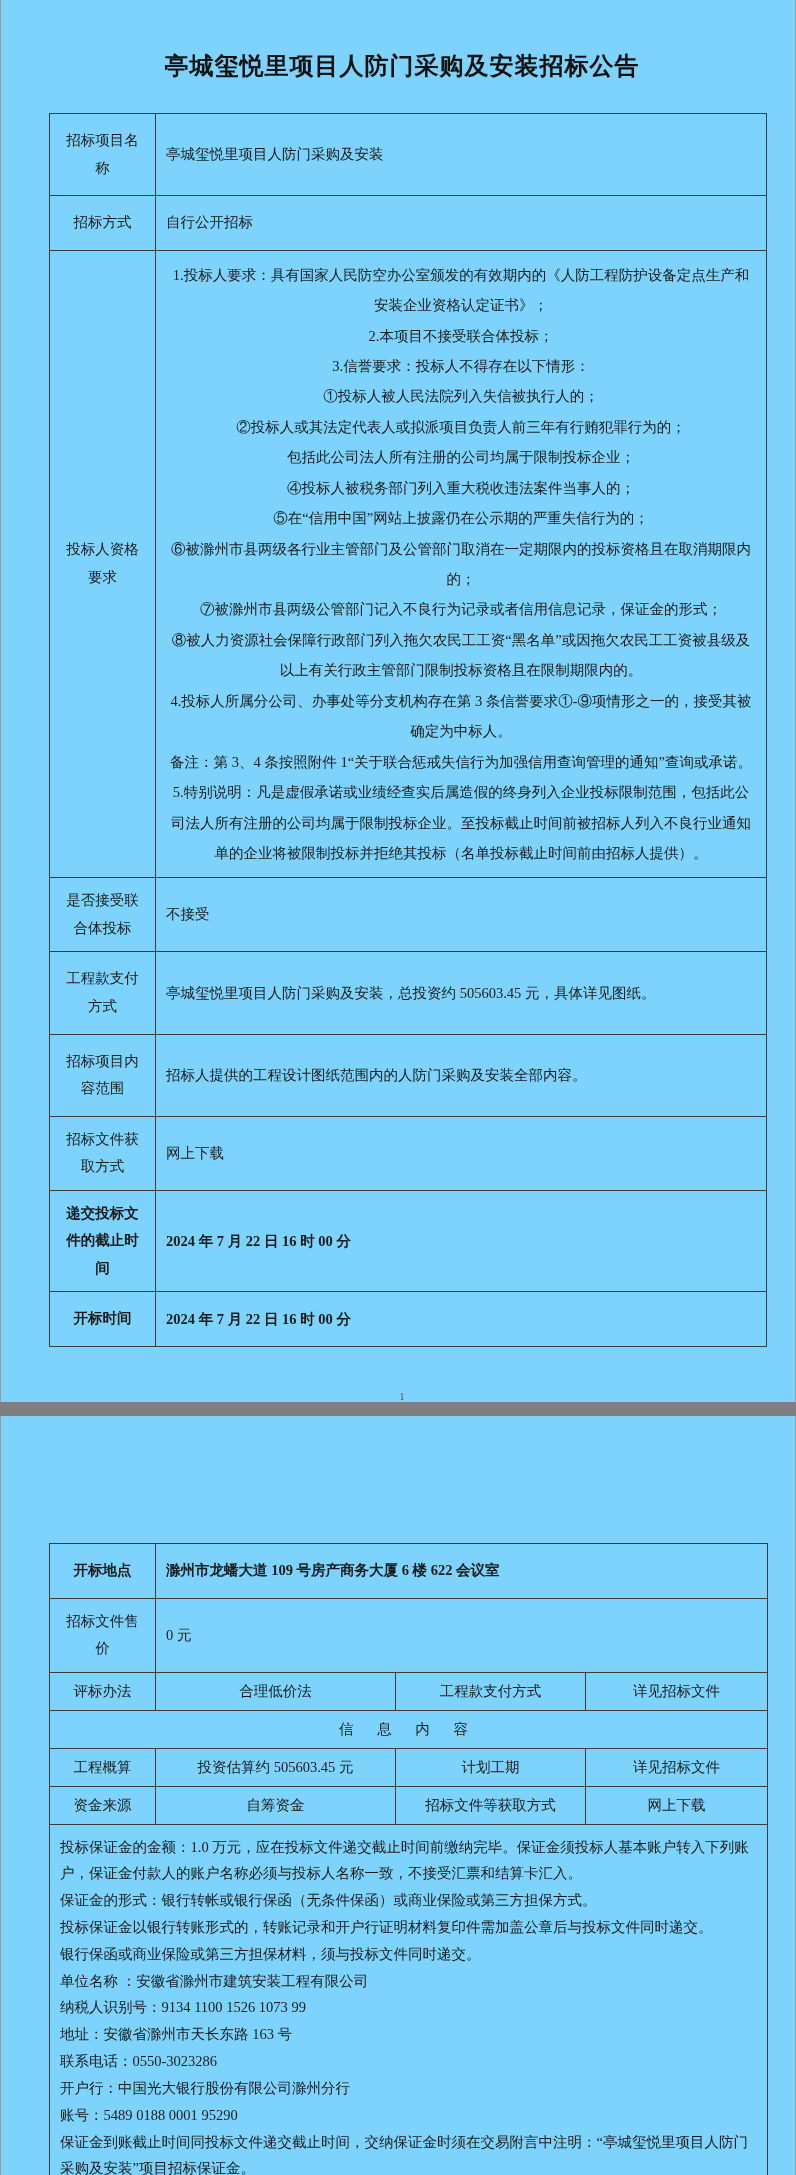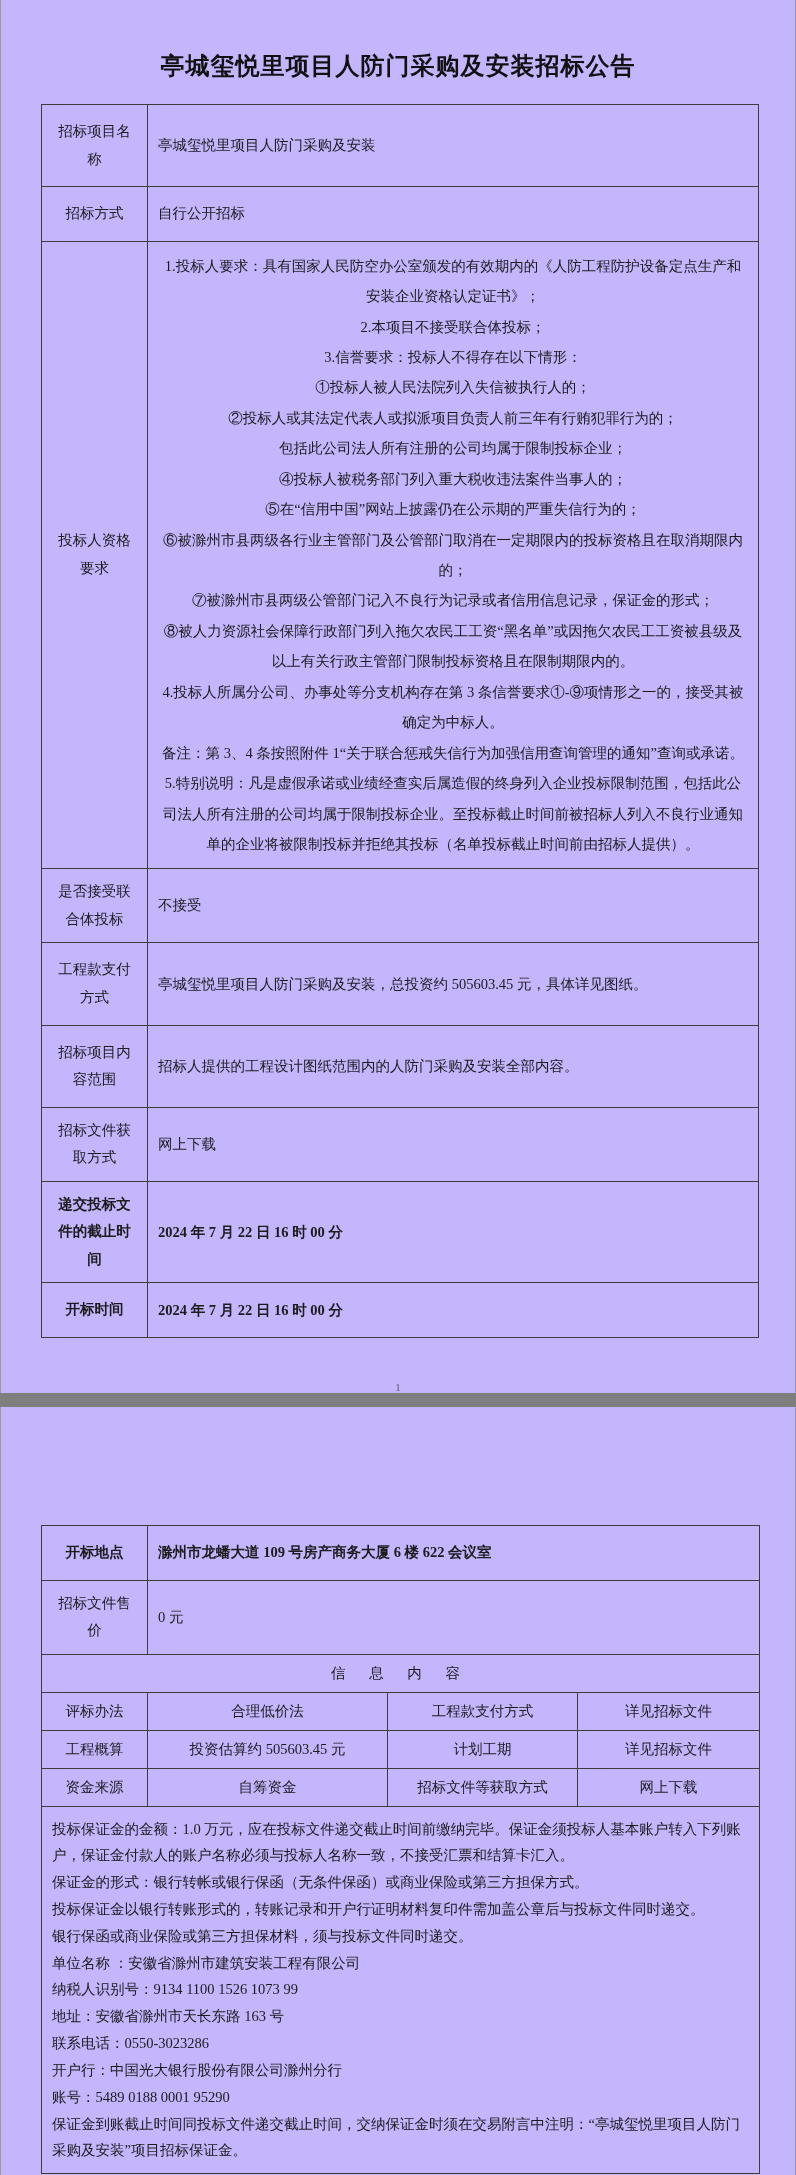--- a/index.html
+++ b/index.html
@@ -4,42 +4,43 @@
 <style>
   html,body{margin:0;padding:0;}
   body{
     width:796px;
     background:#ffffff;
     font-family:"Liberation Serif","DejaVu Serif",serif;
     color:#1c1c1c;
     -webkit-font-smoothing:antialiased;
   }
   .page{
-    background:#c4b5fd;
+    background:#7dd3fc;
     border-left:1px solid #9a9a9a;
     border-right:1px solid #9a9a9a;
     box-sizing:border-box;
     overflow:hidden;
+    padding-left:8px;
   }
   .page-1{min-height:1122px;}
   .page-2{min-height:1039px;padding-top:110px;}
   .separator{height:14px;background:#7f7f7f;}
   h1.title{
     margin:0;
     padding:50px 20px 14px 20px;
     text-align:center;
     font-size:24px;
     font-weight:bold;
     letter-spacing:1px;
     color:#111;
   }
   table.doc{
     border-collapse:collapse;
     width:718px;
-    margin:8px 38px 0 40px;
+    margin:17px 38px 0 40px;
     table-layout:fixed;
   }
   table.doc td{
     border:1px solid #3c3c3c;
     font-size:14.5px;
     vertical-align:middle;
     padding:9px 10px;
     word-break:break-all;
   }
   td.lbl{
@@ -162,28 +163,28 @@
         <tr class="b tall">
       <td class="lbl">开标地点</td>
       <td class="val" colspan="3">滁州市龙蟠大道 109 号房产商务大厦 6 楼 622 会议室</td>
     </tr>
     <tr>
       <td class="lbl">招标文件售价</td>
       <td class="val" colspan="3">0 元</td>
     </tr>
 
     <tr>
-      <td class="info-head" colspan="4">信 息 内 容</td>
-    </tr>
-
-    <tr>
       <td class="center">评标办法</td>
       <td class="center">合理低价法</td>
       <td class="center">工程款支付方式</td>
       <td class="center">详见招标文件</td>
+    </tr>
+
+    <tr>
+      <td class="info-head" colspan="4">信 息 内 容</td>
     </tr>
     <tr>
       <td class="center">工程概算</td>
       <td class="center">投资估算约 505603.45 元</td>
       <td class="center">计划工期</td>
       <td class="center">详见招标文件</td>
     </tr>
     <tr>
       <td class="center">资金来源</td>
       <td class="center">自筹资金</td>

